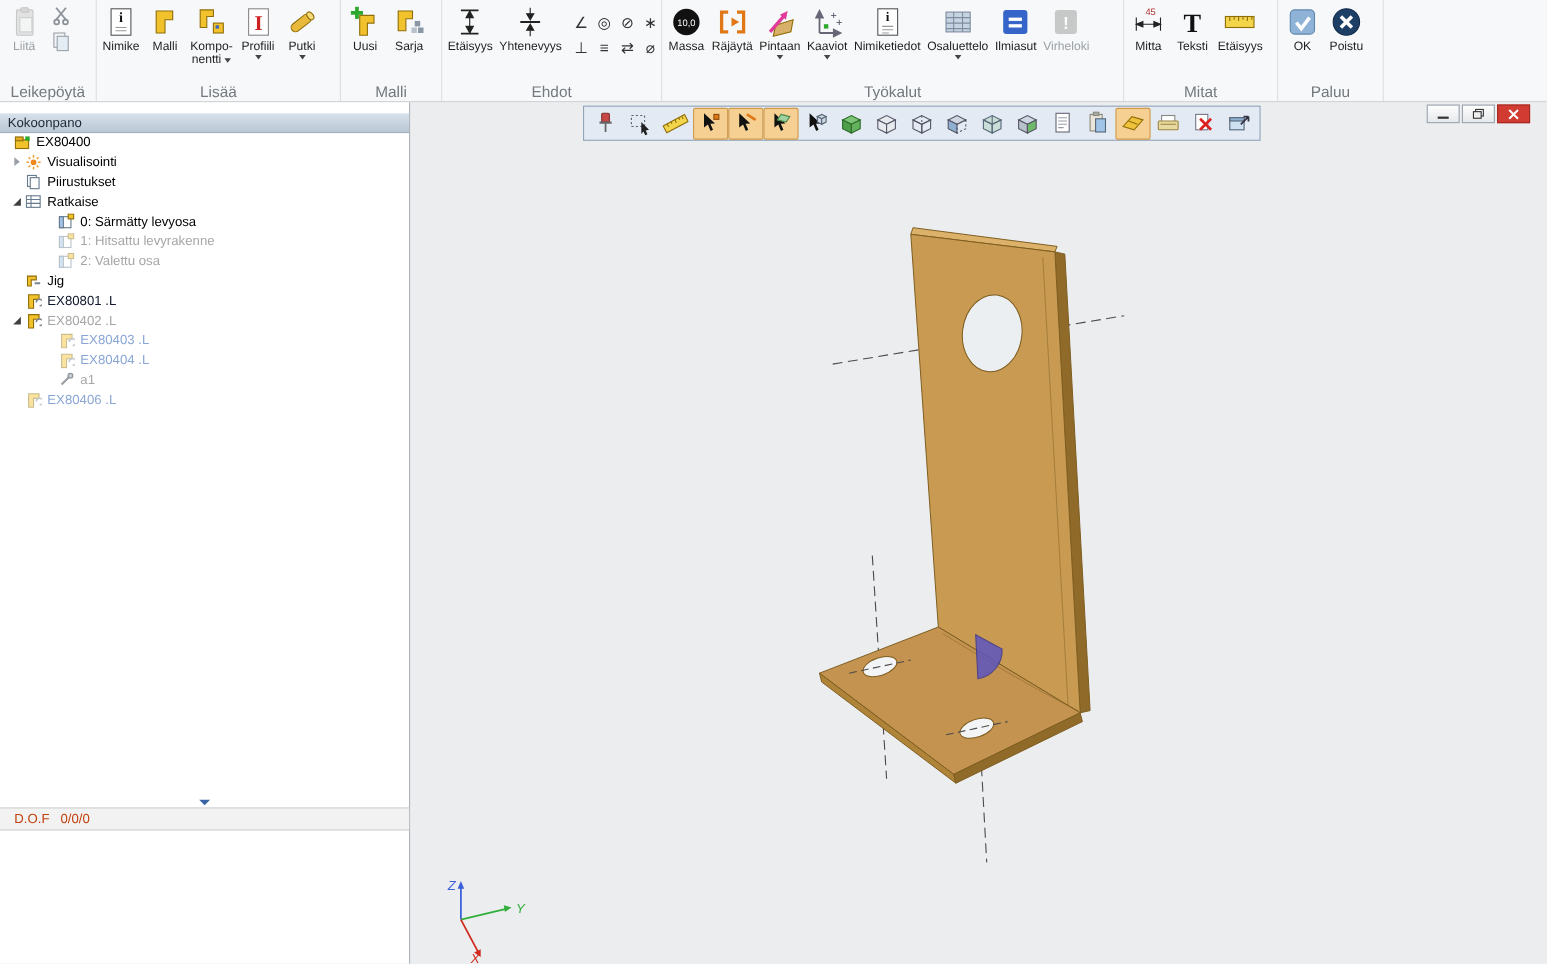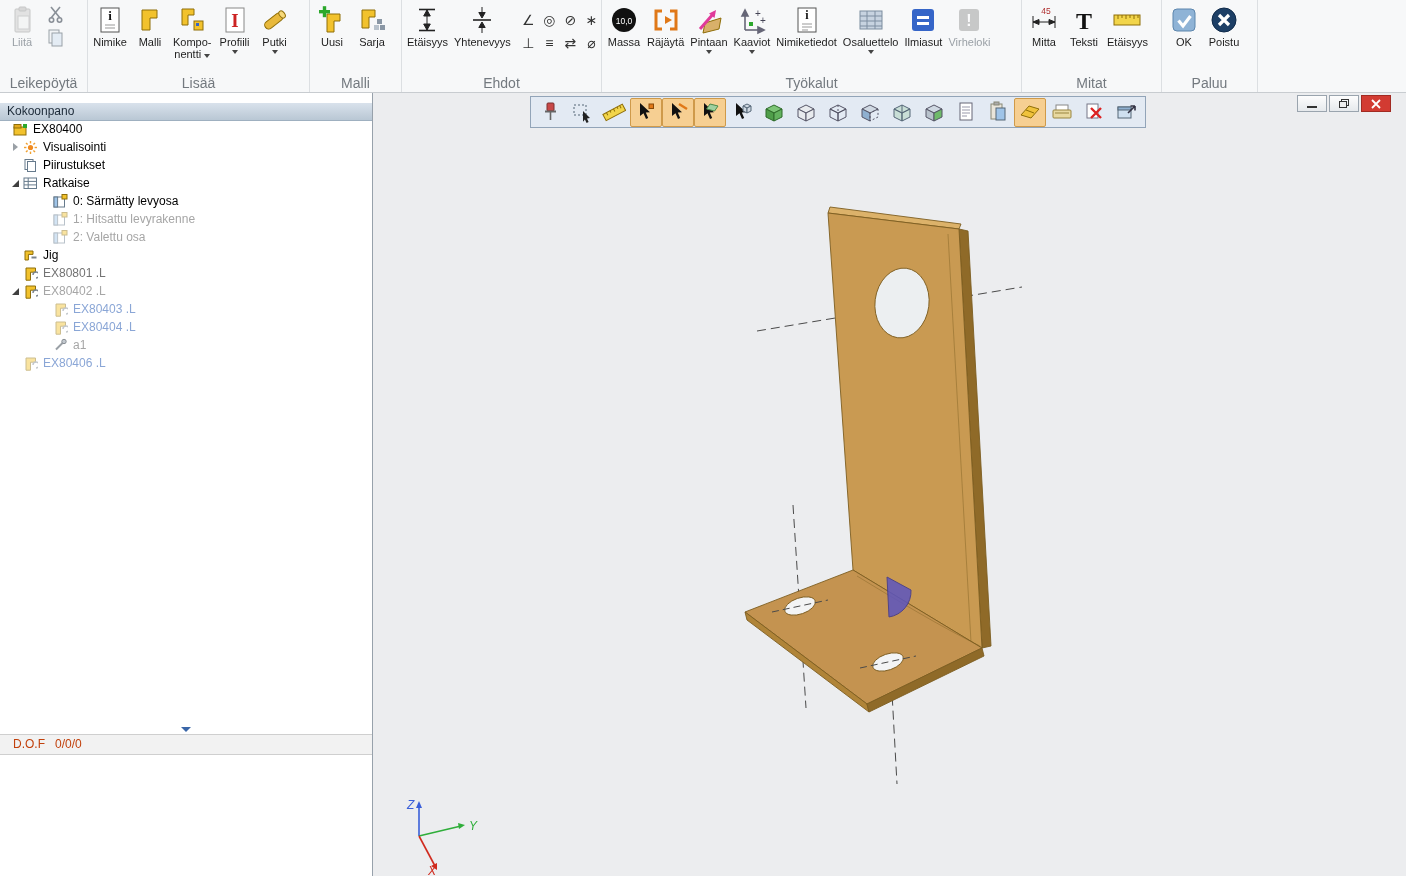--- a/index.html
+++ b/index.html
@@ -28,21 +28,21 @@
   .sb-head{height:18px;background:linear-gradient(#d9e2ec,#b9c7d4);border-bottom:1px solid #9fb0c0;
     font-size:12px;color:#1c2a38;padding:1px 0 0 7px;box-sizing:border-box;margin-top:10px;}
   .tree{position:absolute;top:19px;left:0;right:0;height:612px;padding-top:8px;overflow:hidden;}
   .trow{height:18px;line-height:18px;display:flex;align-items:center;white-space:nowrap;}
   .lv0{padding-left:12px}.lv1{padding-left:8px}.lv2{padding-left:52px}
   .expslot{width:14px;display:flex;align-items:center;justify-content:center;}
   .exp-c{width:0;height:0;border-left:5px solid #9aa0a6;border-top:4px solid transparent;border-bottom:4px solid transparent;}
   .exp-e{width:0;height:0;border-bottom:7px solid #404040;border-left:7px solid transparent;}
   .tico{width:15px;height:15px;margin:0 5px 0 1px;flex:none;}
   .dim{opacity:.45;}
-  .t-blue{color:#737373}.t-lblue{color:#8aa6d6}.t-gray{color:#a6a6a6}
+  .t-blue{color:#0f172a}.t-lblue{color:#8aa6d6}.t-gray{color:#a6a6a6}
   .splitter{position:absolute;left:0;right:0;top:631px;height:10px;display:flex;align-items:center;justify-content:center;}
   .split-grip{width:0;height:0;border-top:5px solid #3a66a8;border-left:5px solid transparent;border-right:5px solid transparent;}
   .dofbar{position:absolute;left:0;right:0;top:641px;height:19px;background:#f2f2f2;
     border-top:1px solid #cfcfcf;border-bottom:1px solid #cfcfcf;line-height:18px;padding-left:13px;color:#c2410c;}
   .dofbar b{font-weight:normal;margin-right:10px;}
   
   .vp{position:absolute;left:373px;top:93px;right:0;bottom:0;background:#ecedef;overflow:hidden;}
   .scene{position:absolute;left:0;top:0;width:1033px;height:783px;}
   .vtoolbar{position:absolute;left:157px;top:3px;height:30px;background:#e3eaf3;
     border:1px solid #92a4b8;display:flex;align-items:center;padding:0 3px;}

